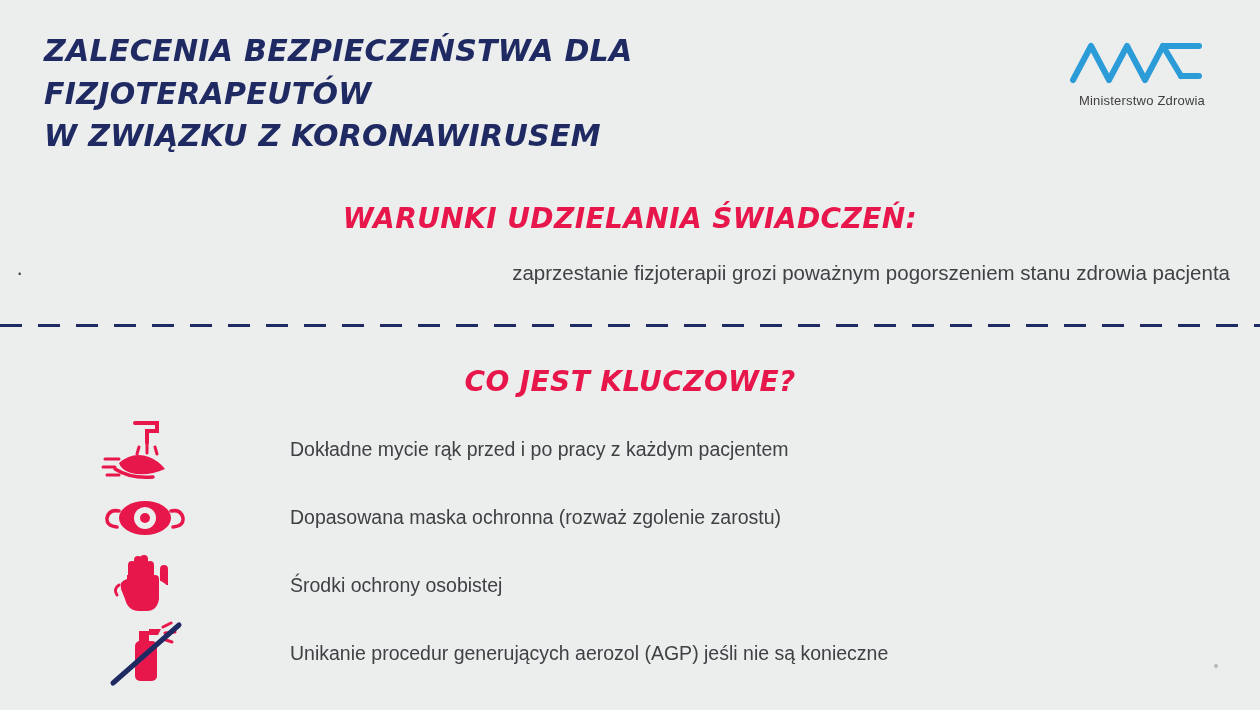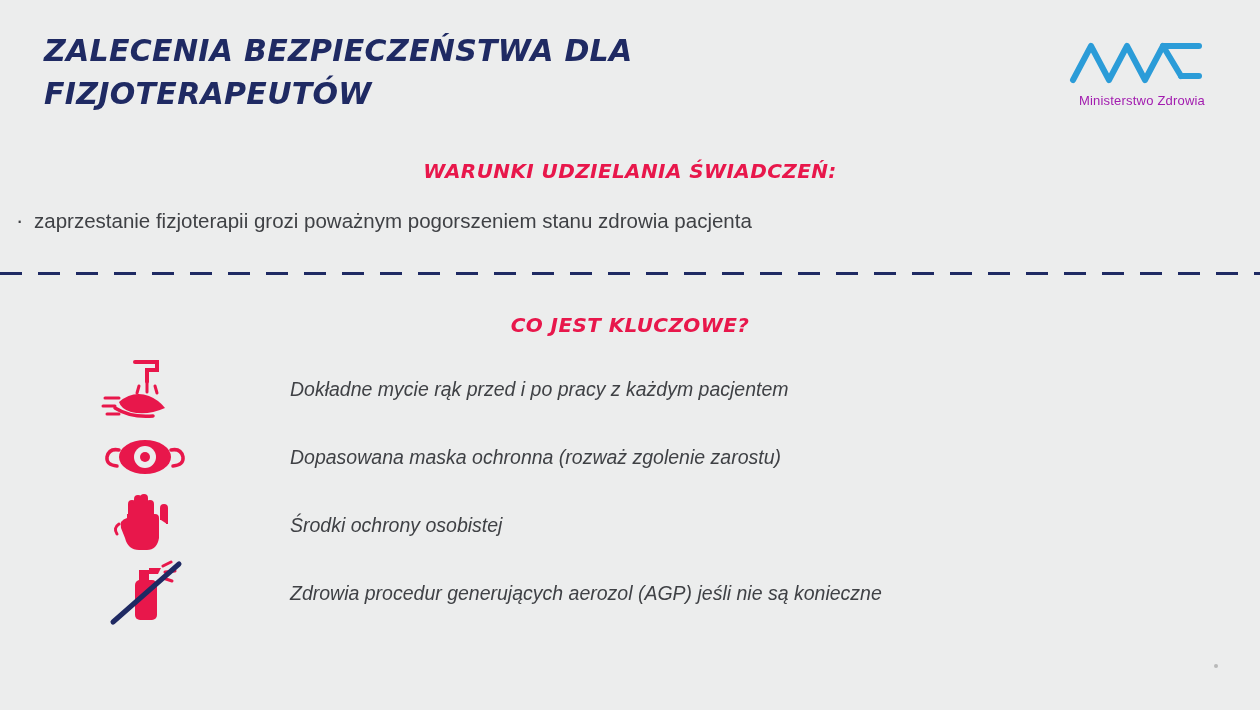--- a/index.html
+++ b/index.html
@@ -44,42 +44,43 @@
 
   .logo-block {
     width: 160px;
     text-align: center;
     padding-top: 6px;
   }
   .logo-mark svg { display: block; margin: 0 auto; }
   .logo-caption {
     font-family: "Liberation Sans", sans-serif;
     font-size: 13px;
-    color: #a21caf;
+    color: #404040;
     margin-top: 5px;
     letter-spacing: 0.2px;
   }
 
   
   .section-heading {
     font-family: "DejaVu Sans", sans-serif;
     font-weight: bold;
     font-style: italic;
-    font-size: 20px;
+    font-size: 28px;
     color: #e8174b;
     text-transform: uppercase;
     text-align: center;
     letter-spacing: 0.4px;
   }
   .warunki-heading { margin-top: 44px; }
 
   .bullet-list {
     margin: 22px 0 16px 0;
     padding: 0 30px 0 16px;
     list-style: none;
+    text-align: right;
   }
   .bullet-list li {
     font-family: "Liberation Sans", sans-serif;
     font-size: 20.5px;
     color: #3f4145;
     line-height: 1.52;
     position: relative;
     padding-left: 18px;
   }
   .bullet-list li::before {
@@ -102,21 +103,20 @@
       rgba(0,0,0,0) 22px, rgba(0,0,0,0) 38px
     );
   }
 
   
   .kluczowe-heading { margin-top: 38px; }
 
   .key-list {
     margin-top: 18px;
     padding: 0 40px 8px 0;
-    font-style: italic;
   }
   .key-row {
     display: flex;
     align-items: center;
     height: 68px;
   }
   .key-icon {
     width: 290px;
     min-width: 290px;
     display: flex;
@@ -142,20 +142,21 @@
   }
 </style>
 </head>
 <body>
 
 <div class="page">
 
   <div class="header">
     <div class="main-title">
       <span class="line">ZALECENIA BEZPIECZEŃSTWA DLA FIZJOTERAPEUTÓW</span>
+      <span class="line">W ZWIĄZKU Z KORONAWIRUSEM</span>
     </div>
 
     <div class="logo-block">
       <span class="logo-mark">
         <svg width="150" height="52" viewBox="0 0 150 52" fill="none">
           <polyline points="6,44 24,10 42,44 60,10 78,44 96,10 114,40" stroke="#2b9cd8" stroke-width="6" fill="none" stroke-linecap="round" stroke-linejoin="round"></polyline>
           <line x1="96" y1="10" x2="132" y2="10" stroke="#2b9cd8" stroke-width="6" stroke-linecap="round"></line>
           <line x1="114" y1="40" x2="132" y2="40" stroke="#2b9cd8" stroke-width="6" stroke-linecap="round"></line>
         </svg>
       </span>
@@ -223,19 +224,19 @@
         <svg width="92" height="66" viewBox="0 0 92 66" fill="none">
           <rect x="36" y="20" width="22" height="40" rx="5" fill="#e8174b"></rect>
           <rect x="40" y="10" width="10" height="12" fill="#e8174b"></rect>
           <path d="M50 8 h12 l-3 6 h-9 z" fill="#e8174b"></path>
           <line x1="64" y1="6" x2="72" y2="2" stroke="#e8174b" stroke-width="3" stroke-linecap="round"></line>
           <line x1="66" y1="12" x2="76" y2="11" stroke="#e8174b" stroke-width="3" stroke-linecap="round"></line>
           <line x1="64" y1="18" x2="73" y2="21" stroke="#e8174b" stroke-width="3" stroke-linecap="round"></line>
           <line x1="14" y1="62" x2="80" y2="4" stroke="#1f2a63" stroke-width="5" stroke-linecap="round"></line>
         </svg>
       </div>
-      <div class="key-text">Zdrowia procedur generujących aerozol (AGP) jeśli nie są konieczne</div>
+      <div class="key-text">Unikanie procedur generujących aerozol (AGP) jeśli nie są konieczne</div>
     </div>
 
   </div>
 
   <div class="footer-dot"></div>
 </div>
 
 </body></html>

